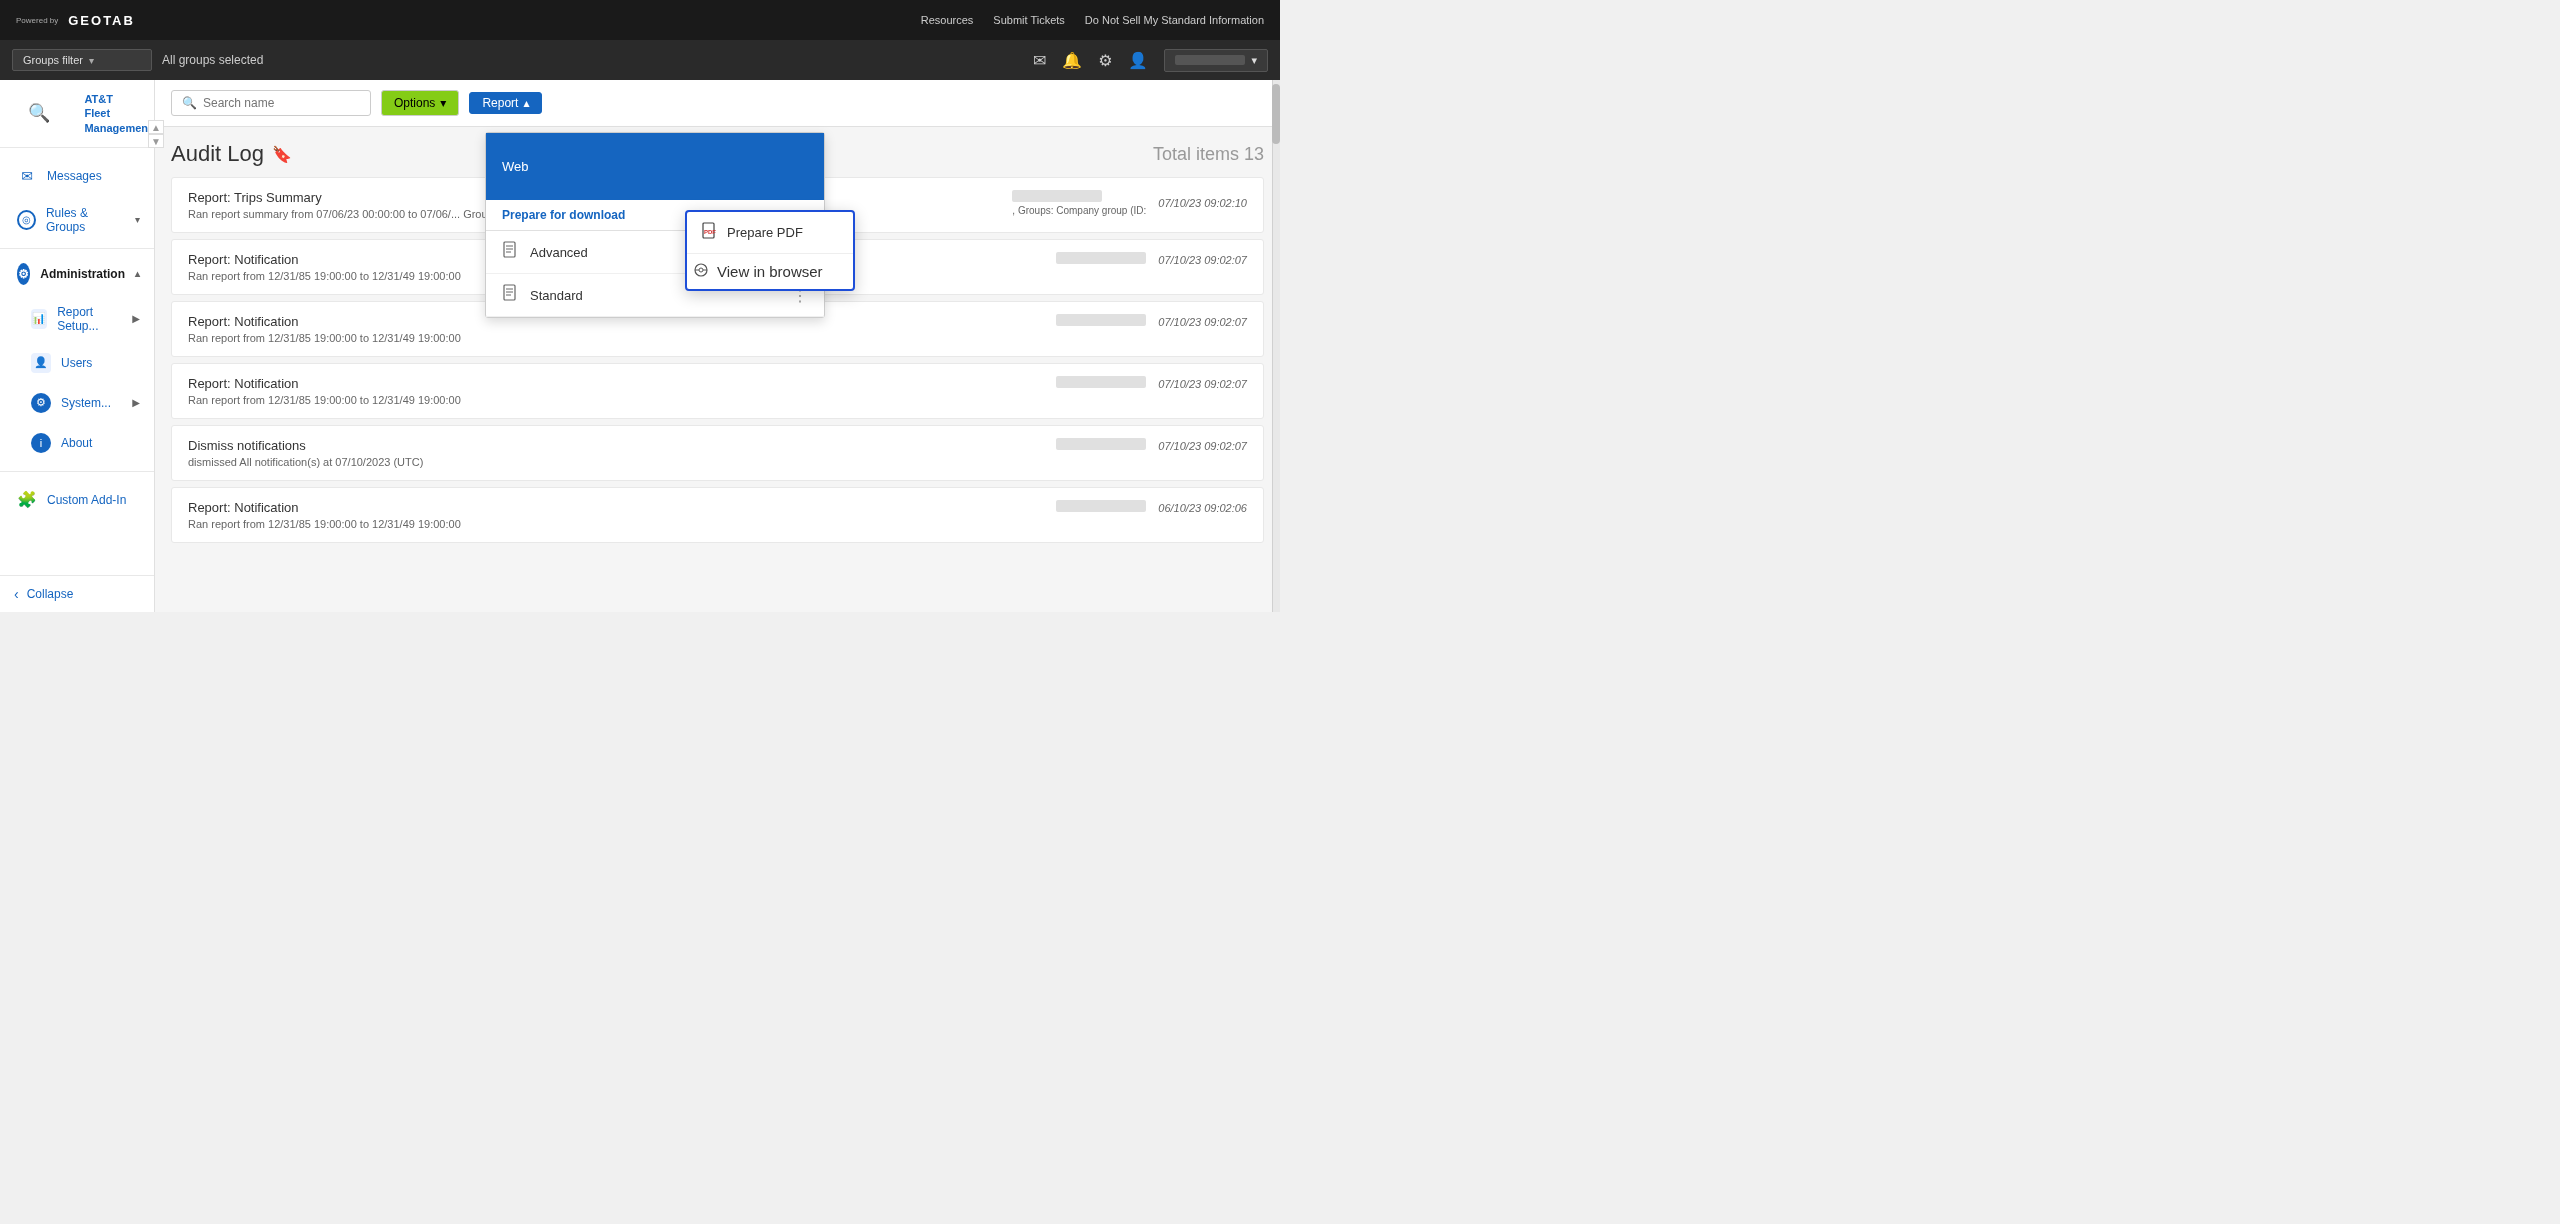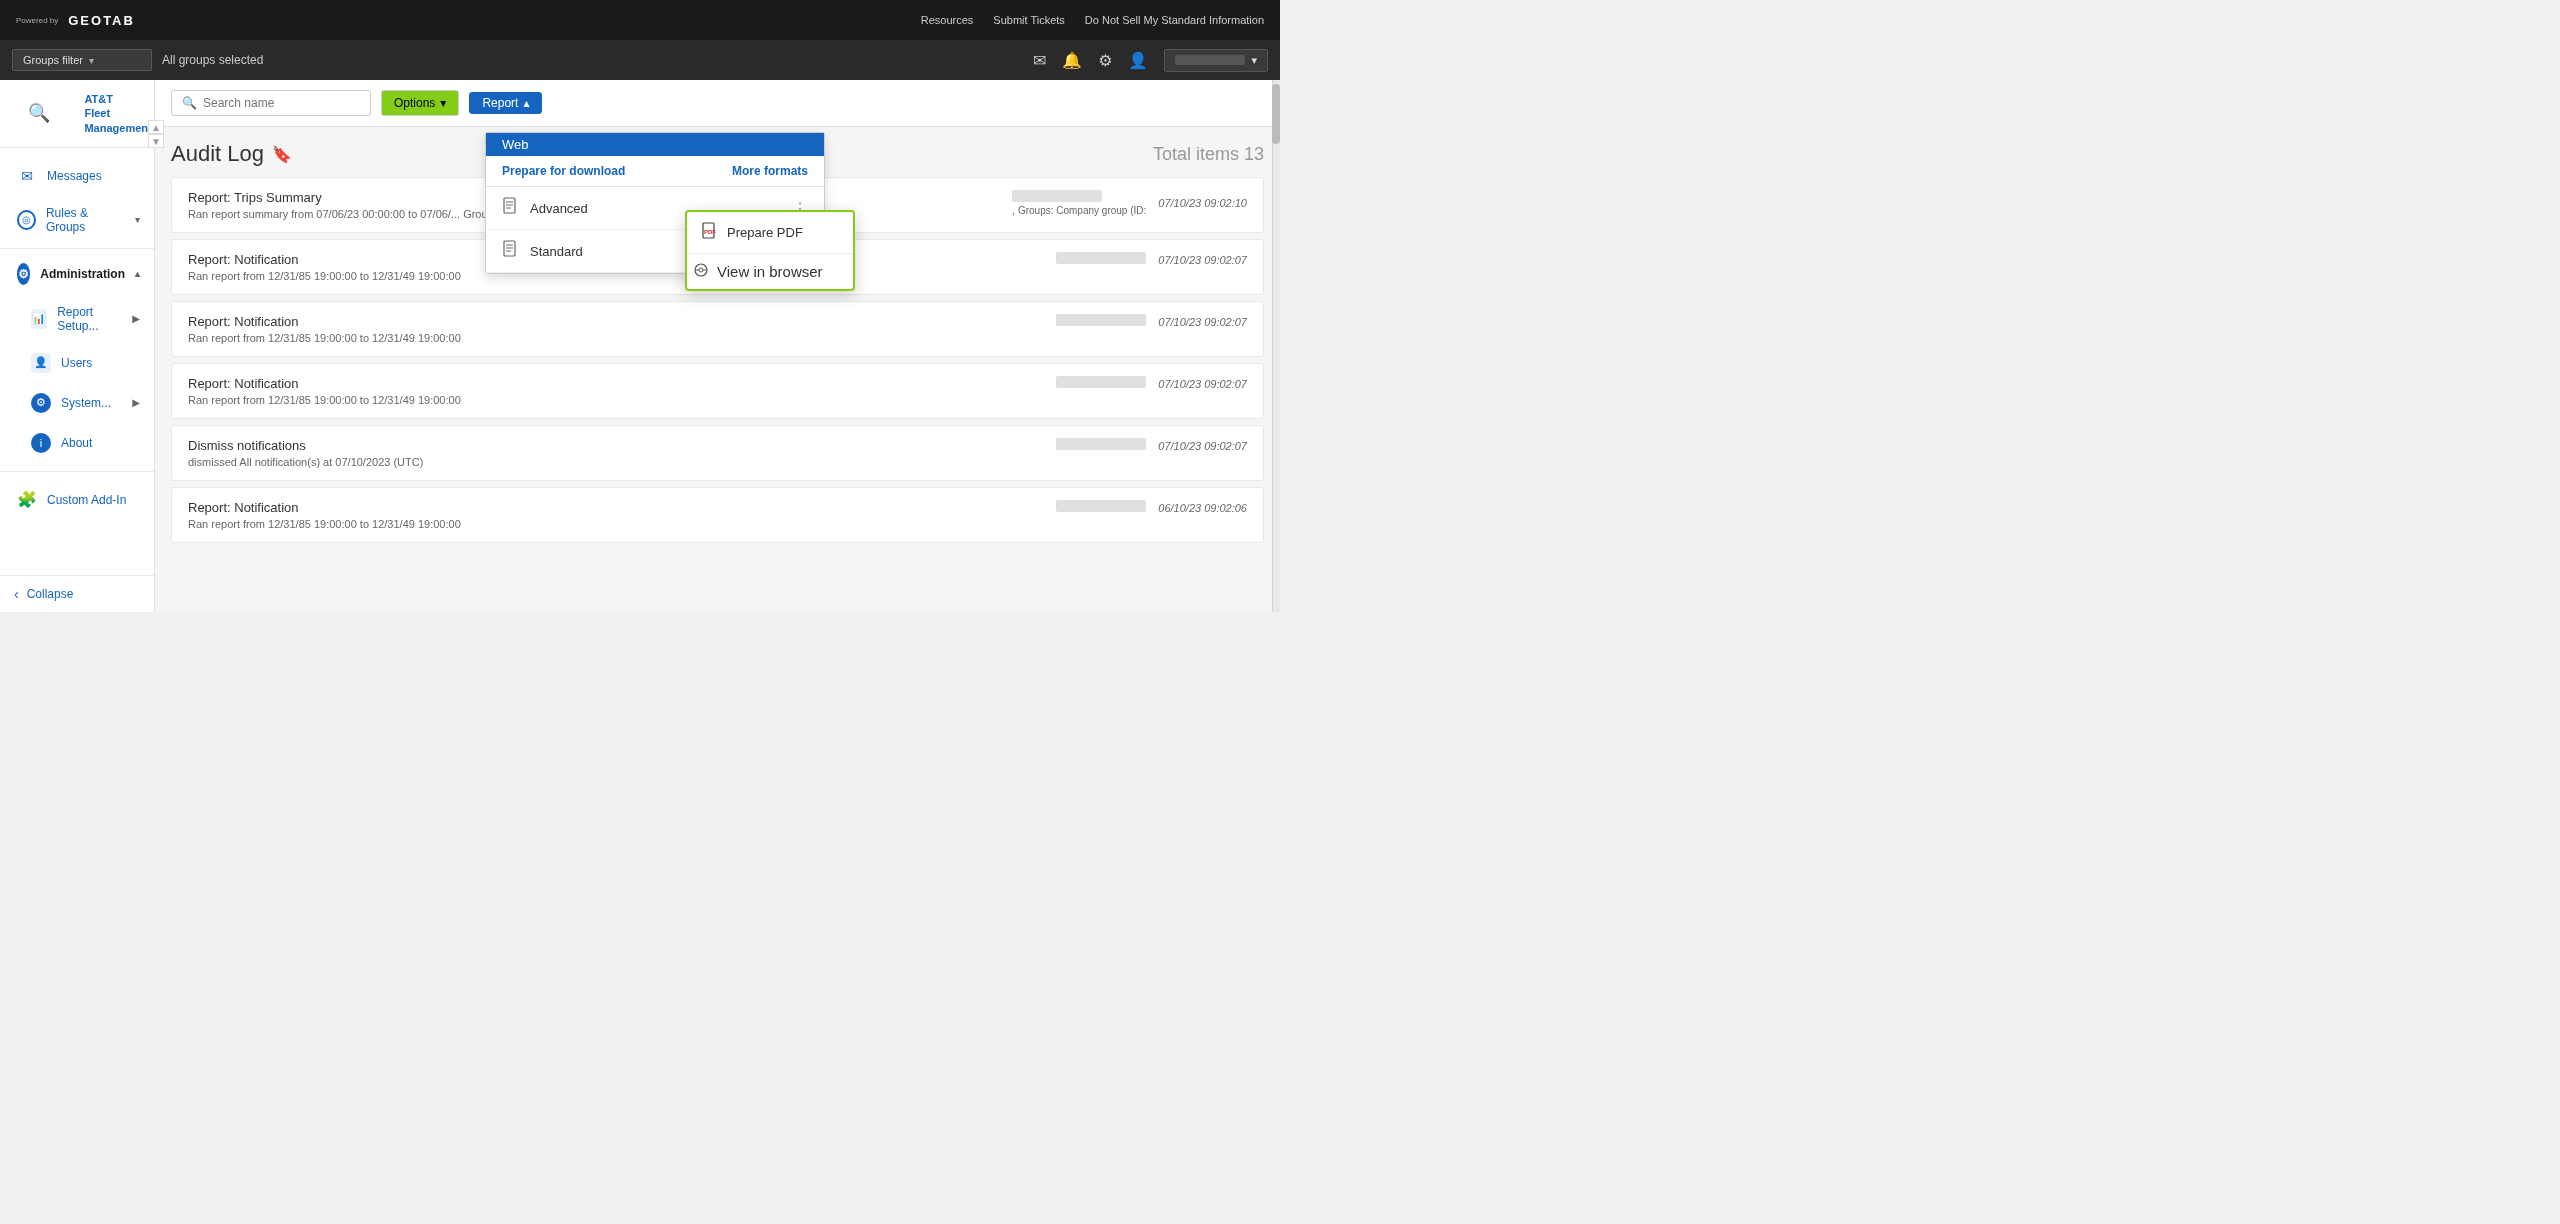--- a/index.html
+++ b/index.html
@@ -169,21 +169,21 @@
       z-index: 100;
       background: white;
       border: 1px solid #ccc;
       border-radius: 3px;
       box-shadow: 0 4px 12px rgba(0,0,0,0.15);
       width: 340px;
     }
     .dropdown-web-item {
       background: #1565c0;
       color: white;
-      padding: 4px 16px;
+      padding: 26px 16px;
       font-size: 13px;
       font-weight: 500;
       cursor: pointer;
     }
     .dropdown-section-header {
       display: flex;
       align-items: center;
       padding: 8px 16px;
       border-bottom: 1px solid #e0e0e0;
       font-size: 12px;
@@ -202,21 +202,21 @@
     }
     .dropdown-item .dots { margin-left: auto; color: #999; font-size: 16px; }
 
     
     .prepare-pdf-popup {
       position: absolute;
       top: 130px;
       left: 530px;
       z-index: 200;
       background: white;
-      border: 2px solid #84cc16;
+      border: 2px solid #1d4ed8;
       border-radius: 4px;
       box-shadow: 0 4px 16px rgba(0,0,0,0.2);
       padding: 0;
       min-width: 170px;
     }
     .prepare-pdf-popup .pdf-item {
       display: flex; align-items: center; gap: 8px;
       padding: 10px 14px;
       font-size: 13px;
       font-weight: 500;

